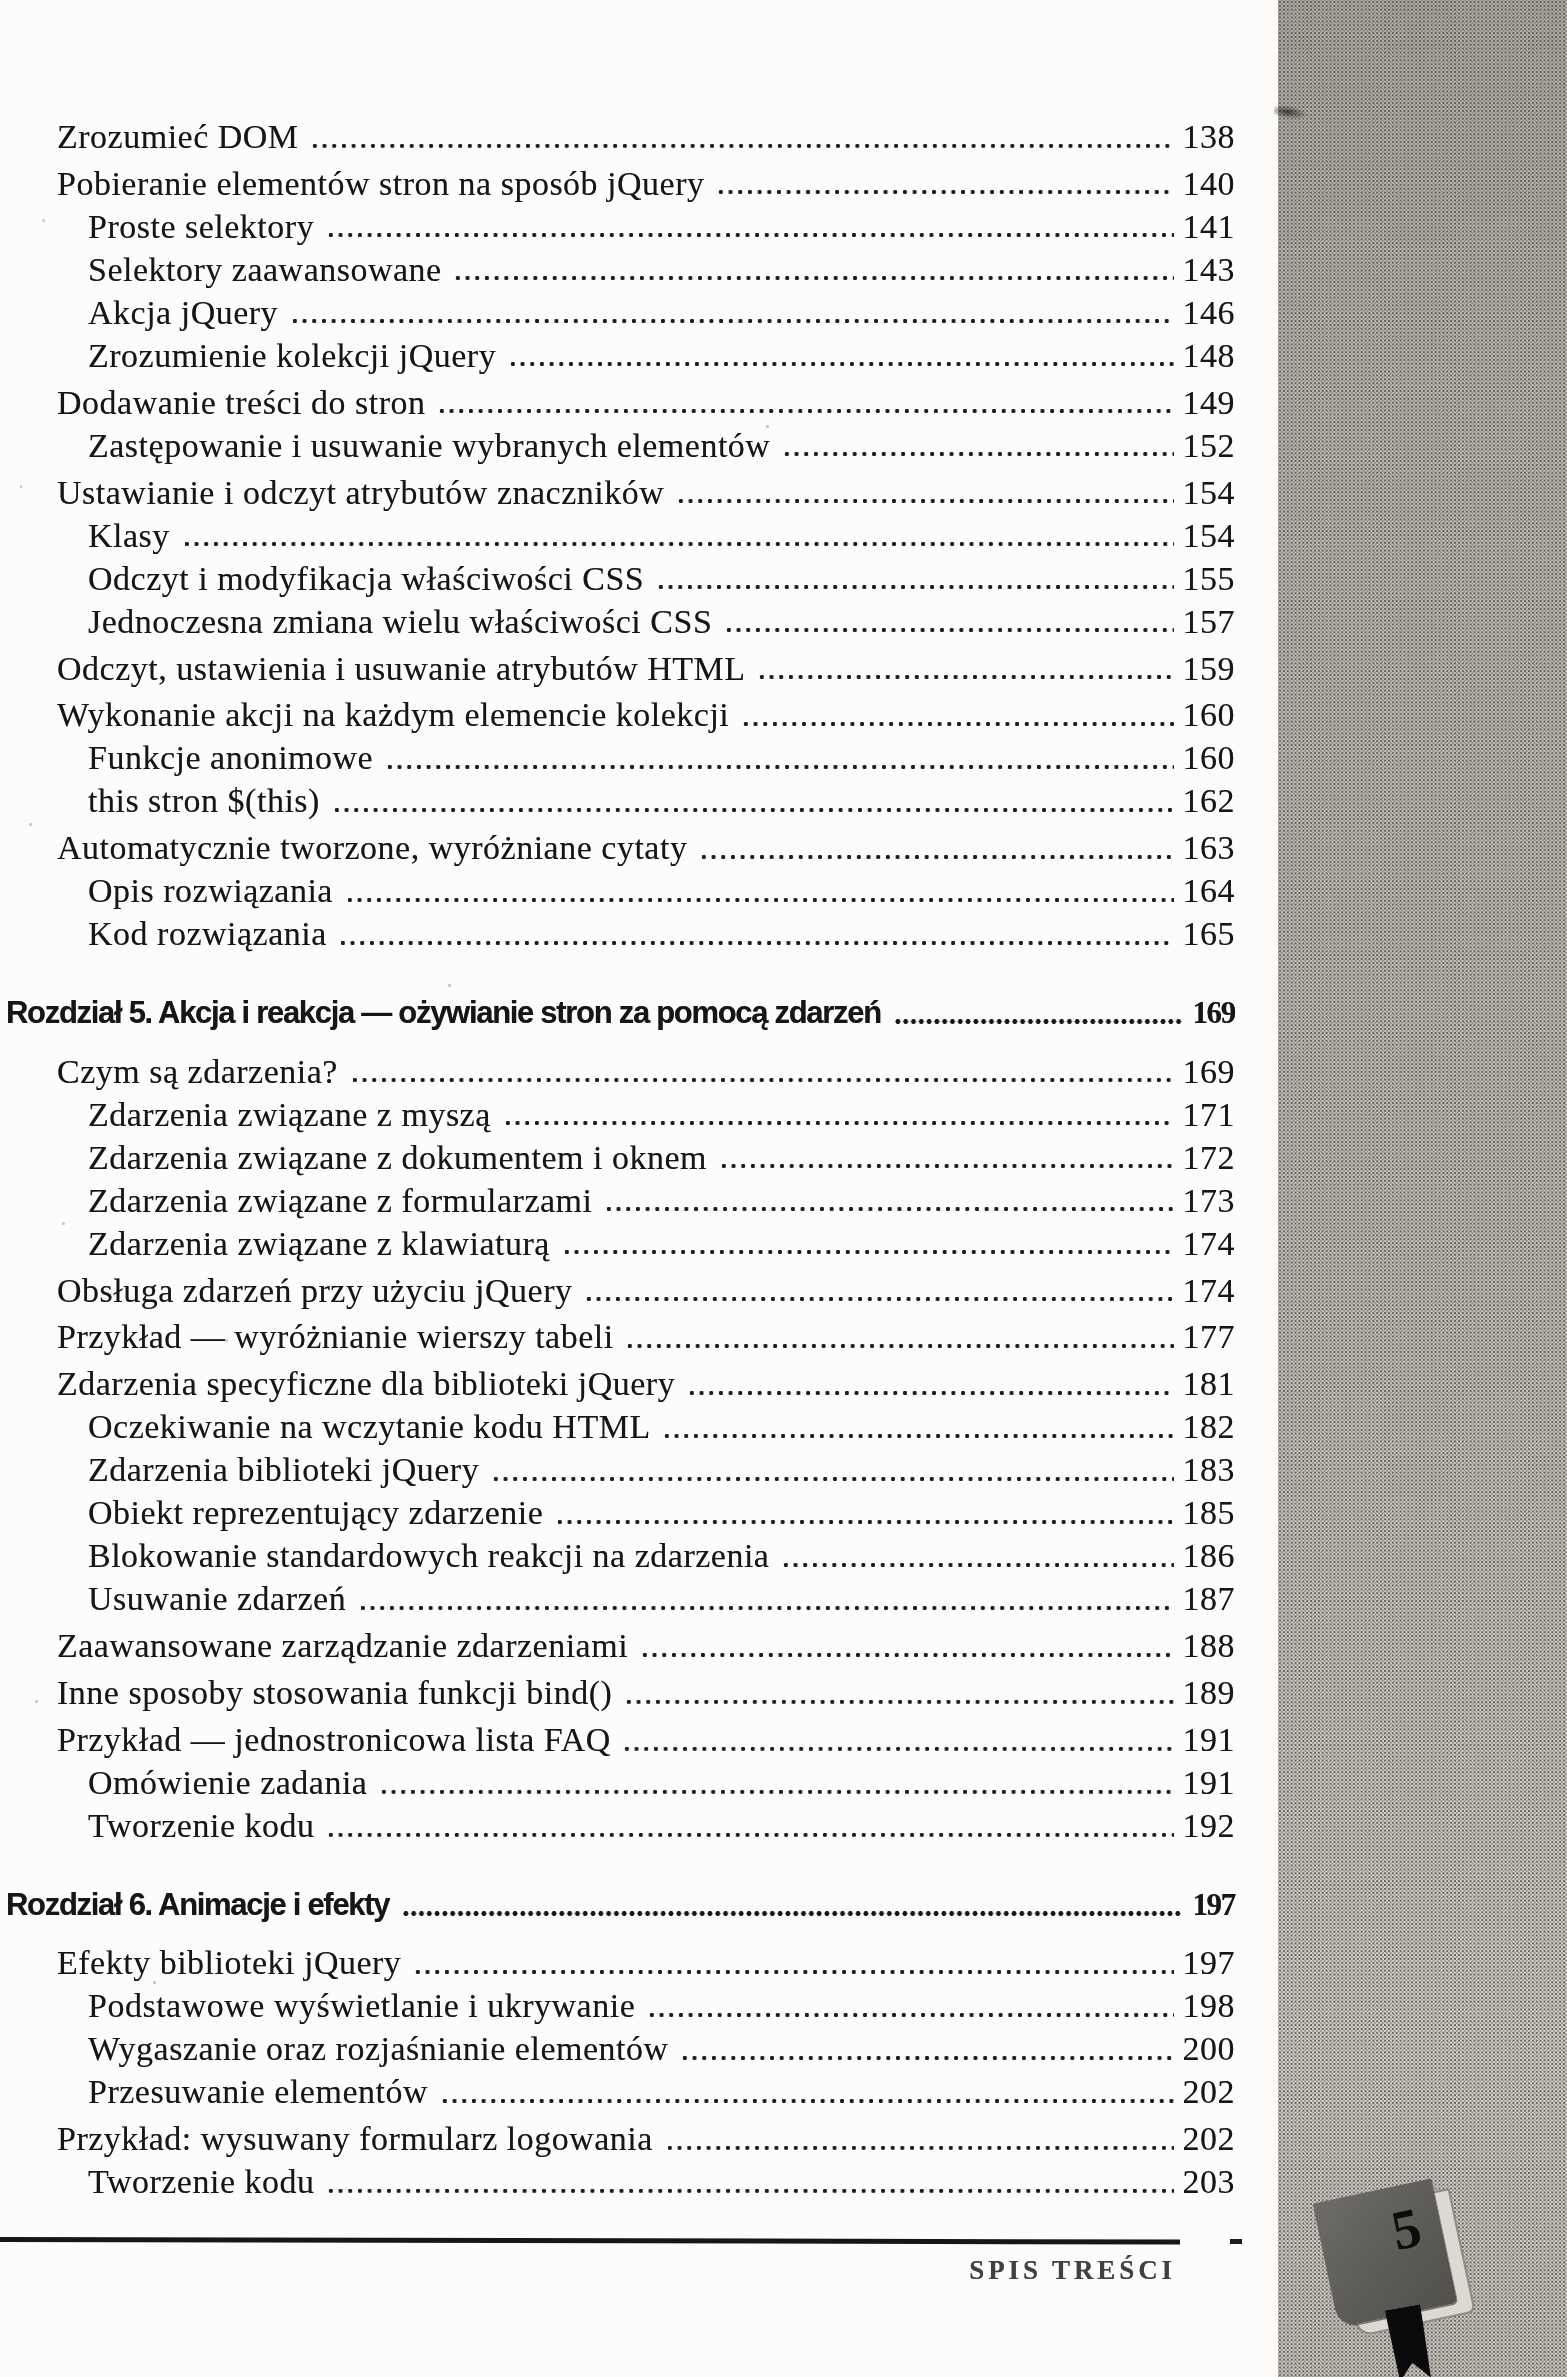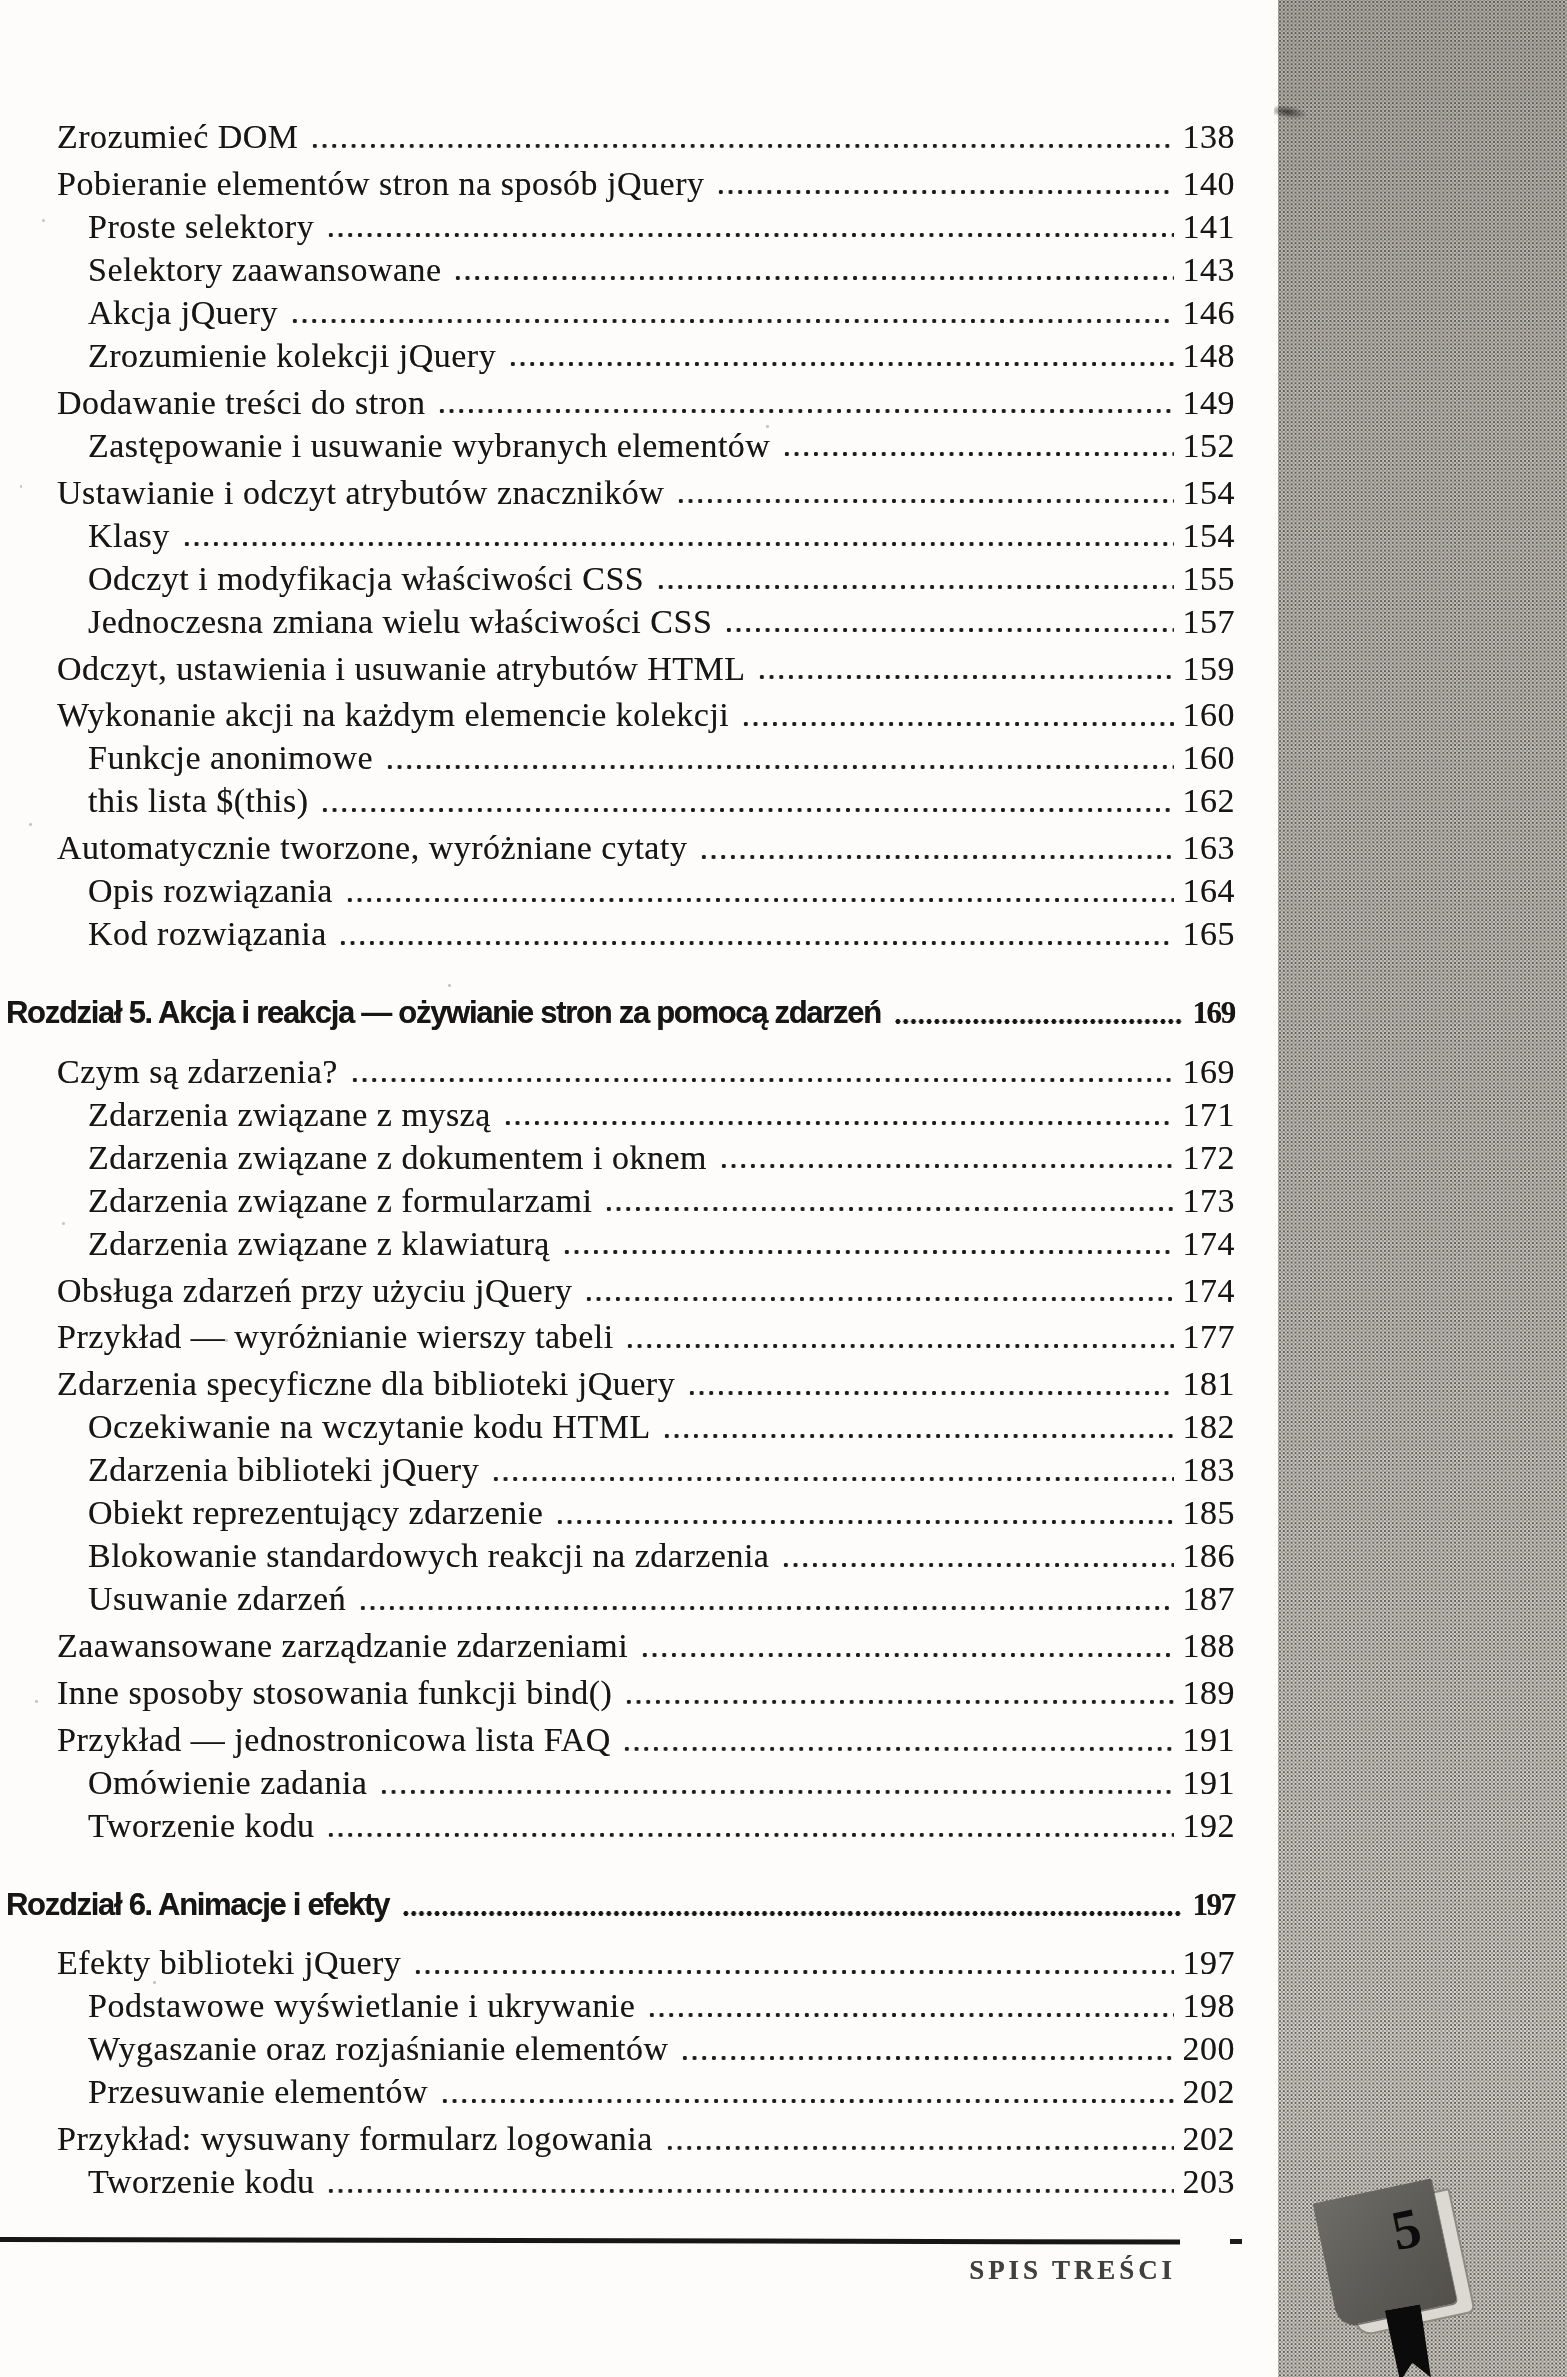--- a/index.html
+++ b/index.html
@@ -179,21 +179,21 @@
       <span class="lbl">Wykonanie akcji na każdym elemencie kolekcji</span>
       <span class="leader"></span>
       <span class="pg">160</span>
     </div>
     <div class="toc-row lvl2">
       <span class="lbl">Funkcje anonimowe</span>
       <span class="leader"></span>
       <span class="pg">160</span>
     </div>
     <div class="toc-row lvl2">
-      <span class="lbl">this lista $(this)</span>
+      <span class="lbl">this stron $(this)</span>
       <span class="leader"></span>
       <span class="pg">162</span>
     </div>
     <div class="toc-row lvl1">
       <span class="lbl">Automatycznie tworzone, wyróżniane cytaty</span>
       <span class="leader"></span>
       <span class="pg">163</span>
     </div>
     <div class="toc-row lvl2">
       <span class="lbl">Opis rozwiązania</span>

